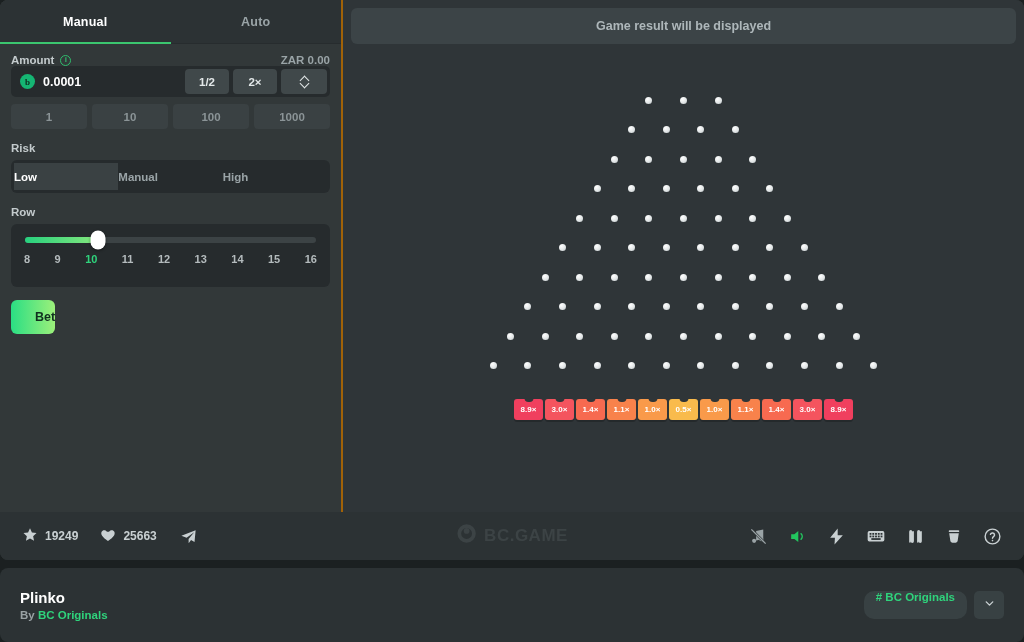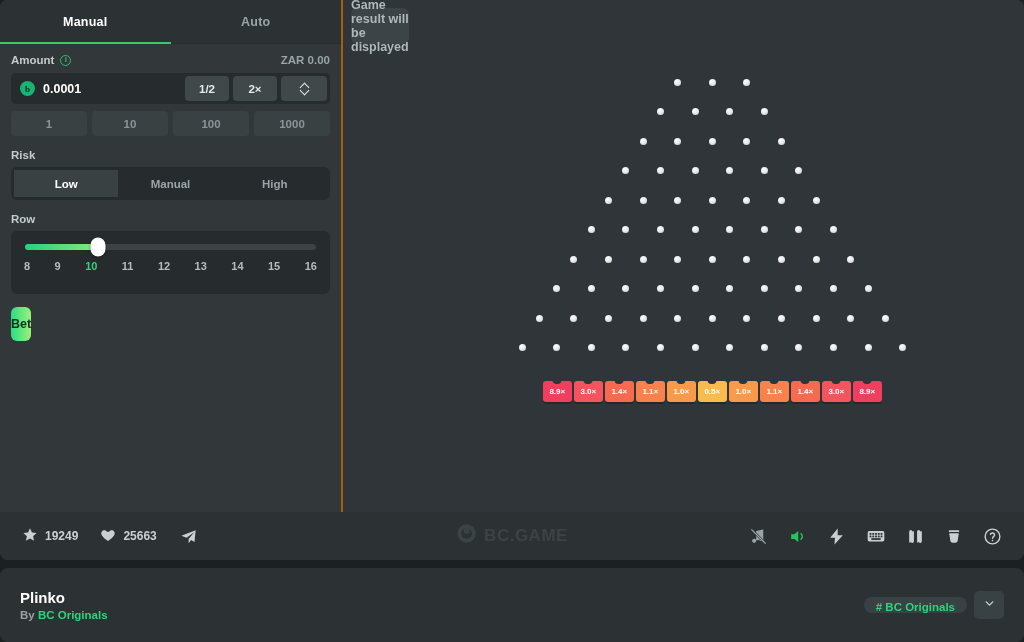--- a/index.html
+++ b/index.html
@@ -60,21 +60,20 @@
     position: absolute;
     left: 0; right: 0; bottom: -1px;
     height: 2px;
     background: #3bc66f;
   }
 
   .panel-inner { padding: 10px 11px 0 11px; }
 
   .field-head {
     display: flex; align-items: flex-start; justify-content: space-between;
-    margin-bottom: 7px;
   }
   .field-label {
     display: flex; align-items: center; gap: 6px;
     font-size: 11.5px; font-weight: bold; color: #c4cbcd;
   }
   .info-dot {
     width: 11px; height: 11px; border-radius: 50%;
     border: 1.3px solid #2fbd6d;
     display: inline-flex; align-items: center; justify-content: center;
     font-size: 8px; color: #2fbd6d; font-weight: bold; line-height: 1;
@@ -156,21 +155,21 @@
   .seg-group {
     display: flex;
     background: #262b2d;
     border-radius: 6px;
     padding: 3px;
     margin-bottom: 13px;
     height: 33px;
   }
   .seg {
     flex: 1;
-    display: flex; align-items: center; justify-content: center;
+    display: flex; align-items: center; 
     font-size: 11.5px; font-weight: bold; color: #9aa4a7;
     border-radius: 0;
     cursor: pointer;
   }
   .seg.active { background: #3a4143; color: #ffffff; }
 
   .slider-box {
     background: #262b2d;
     border-radius: 6px;
     padding: 13px 12px 22px 12px;
@@ -211,27 +210,29 @@
 
   .bet-btn {
     height: 34px;
     border-radius: 6px;
     border: none;
     background: linear-gradient(90deg, #2ade84 0%, #9cf07a 100%);
     color: #10301f;
     font-size: 12.5px; font-weight: bold;
     font-family: "Liberation Sans", sans-serif;
     cursor: pointer;
+    padding-left: 24px;
   }
 
   
   .stage {
     flex: 1;
     background: #2f3538;
     display: flex;
+    flex-direction: column;
     padding: 8px 8px 0 8px;
     min-width: 0;
   }
   .result-bar {
     height: 36px;
     flex: 0 0 36px;
     background: #3c4447;
     border-radius: 6px;
     display: flex; align-items: center; justify-content: center;
     font-size: 12.5px; font-weight: bold; color: #aeb7ba;
@@ -306,24 +307,24 @@
     border-radius: 8px;
     display: flex; align-items: center;
     padding: 0 20px;
     gap: 20px;
   }
   .game-title { font-size: 15px; font-weight: bold; color: #ffffff; margin-bottom: 3px; }
   .game-by { font-size: 11.5px; font-weight: bold; color: #99a1a3; }
   .game-by b { color: #2fd37c; font-weight: bold; }
   .footer-right { margin-left: auto; display: flex; align-items: center; gap: 7px; }
   .tag-pill {
-    height: 16px; padding: 0 12px;
+    height: 28px; padding: 0 12px;
     background: #384143;
     border-radius: 10px;
-    display: flex; align-items: flex-end;
+    display: flex; align-items: flex-start;
     font-size: 11.5px; font-weight: bold; color: #2fd37c;
     cursor: pointer;
   }
   .caret-btn {
     width: 30px; height: 28px;
     background: #384143;
     border-radius: 5px;
     display: flex; align-items: center; justify-content: center;
     cursor: pointer;
   }

